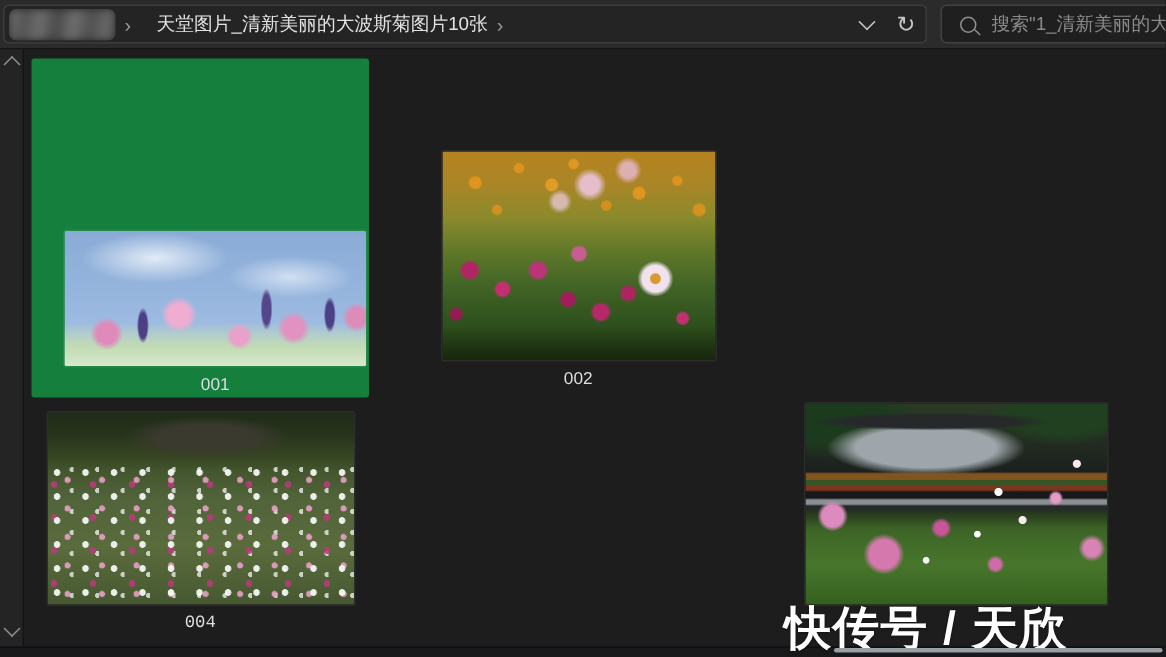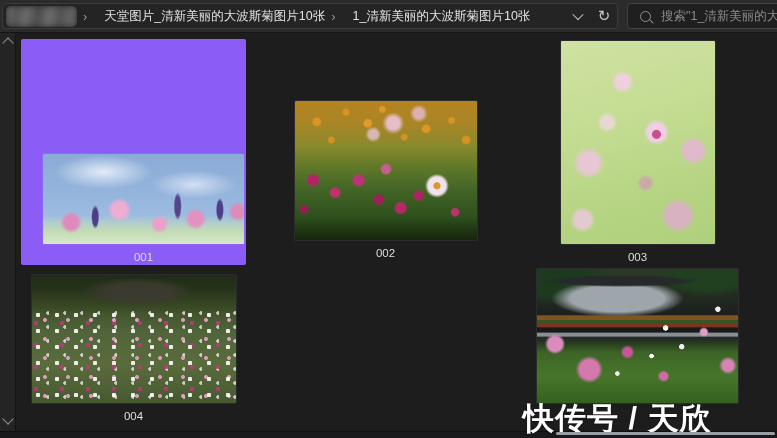--- a/index.html
+++ b/index.html
@@ -26,21 +26,21 @@
   .search-input{background:transparent;border:none;outline:none;color:#cfcfcf;font-size:12.5px;width:120px;font-family:inherit;}
   .search-input::placeholder{color:#8a8a8a;}
   
   .left-scroll{position:absolute;left:0;top:33px;width:16px;height:398px;background:#242424;border-right:1px solid #141414;box-sizing:border-box;}
   .scroll-arrow{position:absolute;left:4px;width:7px;height:7px;border-right:1.4px solid #8f8f8f;border-bottom:1.4px solid #8f8f8f;}
   .scroll-up{top:6px;transform:rotate(-135deg);}
   .scroll-down{bottom:8px;transform:rotate(45deg);}
   
   .grid{position:absolute;left:0;top:33px;width:777px;height:398px;}
   .tile{position:absolute;display:flex;flex-direction:column;align-items:center;justify-content:flex-end;box-sizing:border-box;border-radius:2px;}
-  .tile.selected{background:#8b5cf6;padding-left:20px;}
+  .tile.selected{background:#15803d;padding-left:20px;}
   .label{height:16px;line-height:16px;margin-top:5px;font-size:11.5px;color:#dedede;text-align:center;}
   .thumb{position:relative;flex:none;overflow:hidden;border-radius:1px;box-shadow:0 0 0 1px rgba(255,255,255,0.07);}
   
   .thumb-001{width:201px;height:90px;background:
     radial-gradient(circle 11px at 14% 76%, #e089bb 60%, rgba(224,137,187,0) 100%),
     radial-gradient(circle 12px at 38% 62%, #efadd2 60%, rgba(239,173,210,0) 100%),
     radial-gradient(circle 9px at 58% 78%, #e9a0c9 60%, rgba(233,160,201,0) 100%),
     radial-gradient(circle 11px at 76% 72%, #e291c1 60%, rgba(226,145,193,0) 100%),
     radial-gradient(circle 10px at 97% 64%, #dd8cba 60%, rgba(221,140,186,0) 100%),
     radial-gradient(ellipse 4px 12px at 26% 70%, #4d3f85 70%, rgba(77,63,133,0) 100%),
@@ -154,21 +154,20 @@
 <body>
 
 <div class="topbar">
   <div class="addressbar">
     <div class="chip-wrap">
       <div class="chip-blur"></div>
     </div>
     <span class="crumb-sep">›</span>
     <span class="crumb">天堂图片_清新美丽的大波斯菊图片10张</span>
     <span class="crumb-sep">›</span>
-    <span class="crumb">1_清新美丽的大波斯菊图片10张</span>
     <span class="addr-spacer"></span>
     <span class="icon-btn">
       <span class="chev-down"></span>
     </span>
     <span class="icon-btn">
       <span class="refresh-glyph">↻</span>
     </span>
   </div>
   <div class="searchbox">
     <span class="mag-icon"></span>
@@ -186,26 +185,22 @@
   <div class="tile selected" style="left:21px;top:6px;width:225px;height:226px;">
     <div class="thumb thumb-001"></div>
     <div class="label">001</div>
   </div>
 
   <div class="tile" style="left:273px;top:2px;width:225px;height:226px;">
     <div class="thumb thumb-002"></div>
     <div class="label">002</div>
   </div>
 
-  <div class="tile" style="left:525px;top:6px;width:225px;height:226px;">
-    <div class="thumb thumb-003"></div>
-    <div class="label">003</div>
-  </div>
-
-  <div class="tile" style="left:21px;top:234px;width:225px;height:157px;">
+
+  <div class="tile" style="left:21px;top:234px;width:225px;height:157px;font-family:Liberation Mono, monospace;">
     <div class="thumb thumb-004"></div>
     <div class="label">004</div>
   </div>
 
 
   <div class="tile" style="left:525px;top:234px;width:225px;height:157px;">
     <div class="thumb thumb-006"></div>
     <div class="label"></div>
   </div>
 

